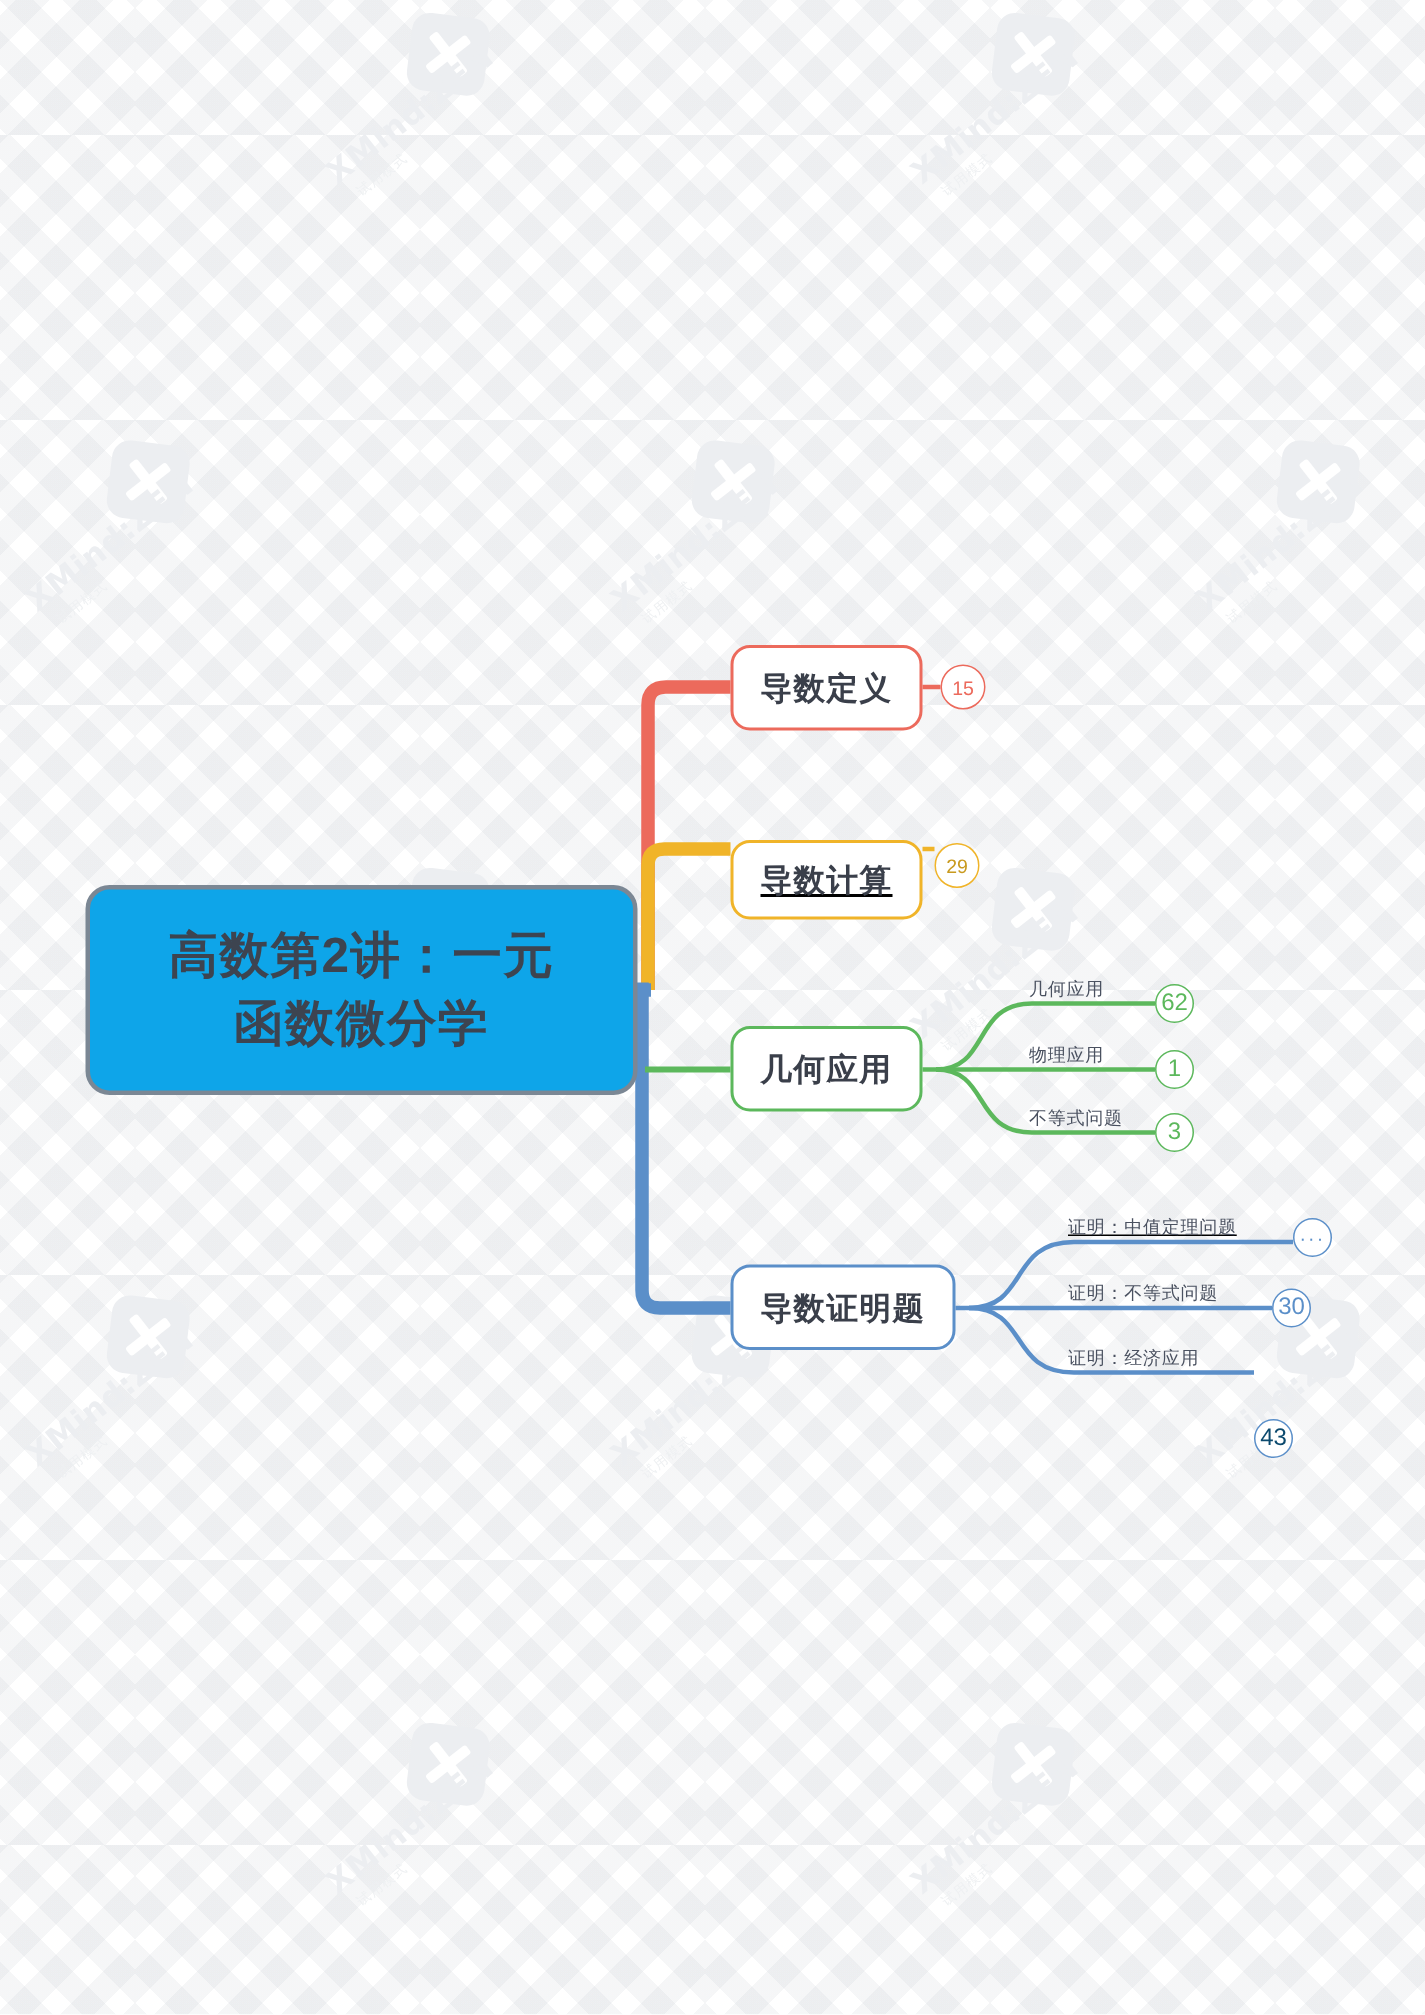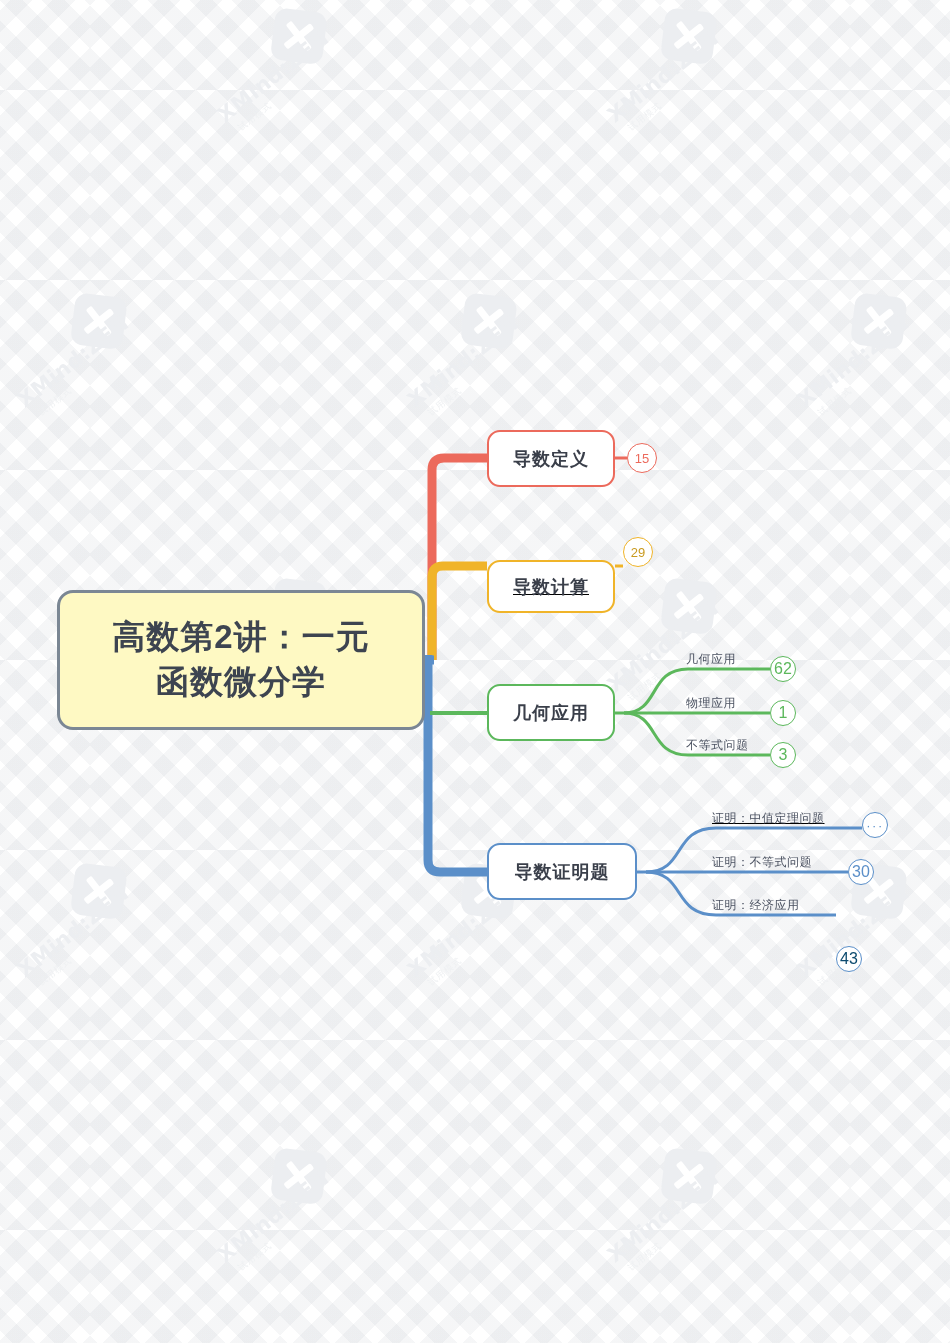--- a/index.html
+++ b/index.html
@@ -103,21 +103,21 @@
   .node-layer { position: absolute; inset: 0; z-index: 3; }
 
   .root-node {
     position: absolute;
     left: 57px;
     top: 590px;
     width: 368px;
     height: 140px;
     border: 3px solid #7b8794;
     border-radius: 16px;
-    background: #fef9c3;
+    background: #0ea5e9;
     display: flex;
     align-items: center;
     justify-content: center;
     text-align: center;
     padding: 6px 18px;
   }
   .root-title {
     font-size: 33px;
     font-weight: 700;
     line-height: 1.35;
@@ -128,21 +128,21 @@
   .branch-node {
     position: absolute;
     border: 2.5px solid #888;
     border-radius: 13px;
     background: #ffffff;
     display: flex;
     align-items: center;
     justify-content: center;
   }
   .branch-title {
-    font-size: 18px;
+    font-size: 21px;
     font-weight: 700;
     color: #3a3f4a;
     letter-spacing: 1px;
     white-space: nowrap;
   }
 
   .leaf-node {
     position: absolute;
     display: flex;
     align-items: flex-end;
@@ -282,21 +282,21 @@
     <div class="branch-node" style="left:487px; top:430px; width:128px; height:57px; border-color:#ec6a5c;">
       <span class="branch-title">导数定义</span>
     </div>
     <div class="badge" style="left:627px; top:443px; width:30px; height:30px; border:1.5px solid #ec6a5c; color:#ec6a5c;">
       <span>15</span>
     </div>
 
     <div class="branch-node" style="left:487px; top:560px; width:128px; height:53px; border-color:#f0b429;text-decoration:underline;">
       <span class="branch-title">导数计算</span>
     </div>
-    <div class="badge" style="left:623px; top:537px; width:30px; height:30px; border:1.5px solid #f0b429; color:#c99a1f;">
+    <div class="badge" style="left:623px; top:562px; width:30px; height:30px; border:1.5px solid #f0b429; color:#c99a1f;">
       <span>29</span>
     </div>
 
     <div class="branch-node" style="left:487px; top:684px; width:128px; height:57px; border-color:#5cb85c;">
       <span class="branch-title">几何应用</span>
     </div>
 
     <div class="leaf-node" style="left:686px; top:641px; height:24px;">
       <span class="leaf-title">几何应用</span>
     </div>

